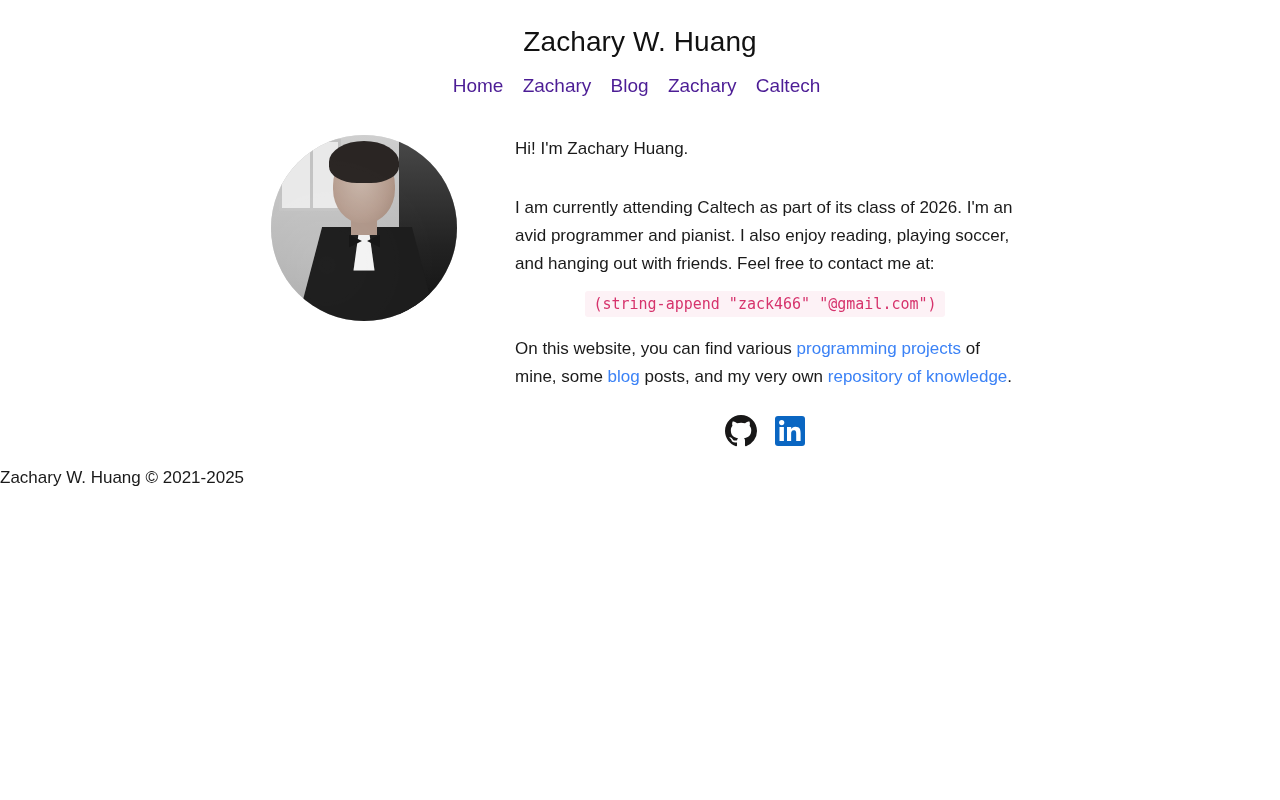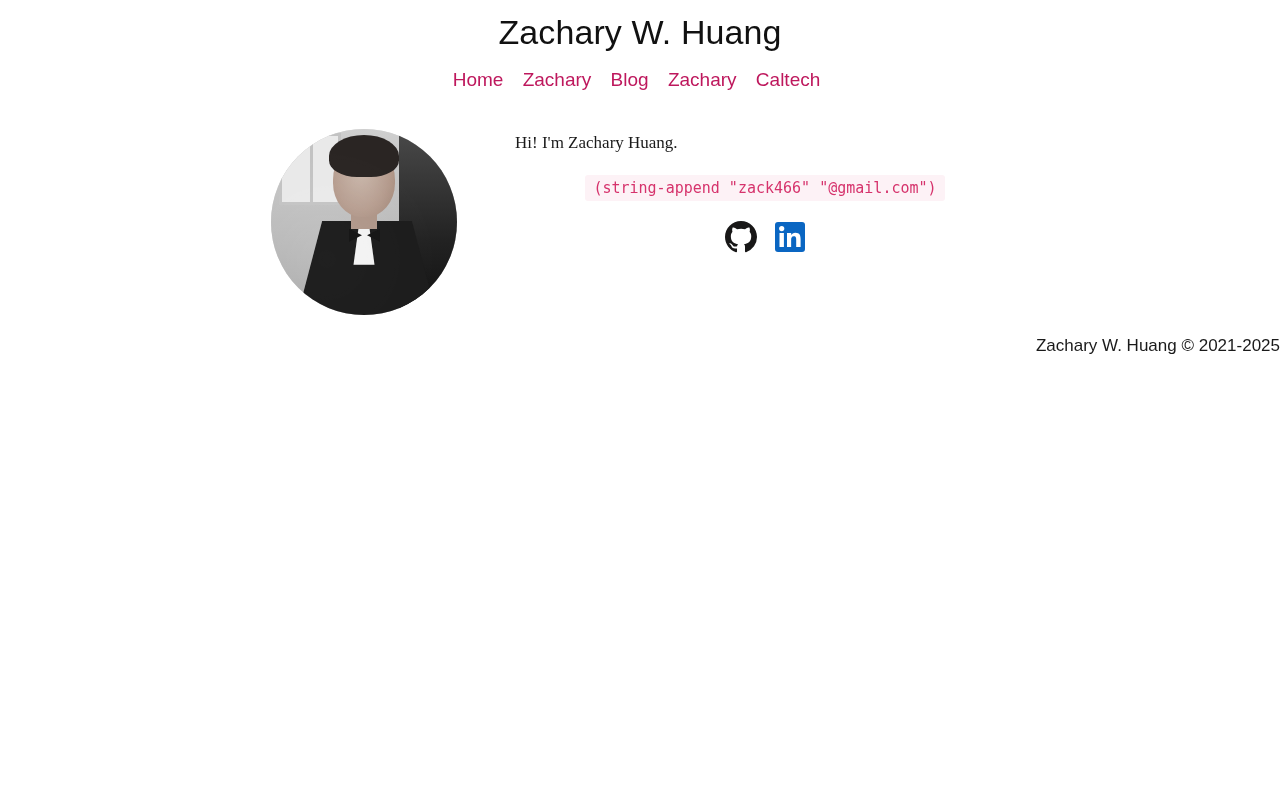--- a/index.html
+++ b/index.html
@@ -14,37 +14,37 @@
   }
 
   .page {
     width: 1280px;
     height: 800px;
     position: relative;
   }
 
   .site-title {
     text-align: center;
-    font-size: 34px;
+    font-size: 28px;
     font-weight: 400;
     line-height: 1.2;
     color: #111111;
     margin: 0;
-    padding-top: 12px;
+    padding-top: 25px;
     letter-spacing: 0.1px;
   }
 
   .nav {
     text-align: center;
     margin-top: 16px;
     font-size: 19px;
   }
 
   .nav a {
-    color: #be185d;
+    color: #4c1d95;
     text-decoration: none;
     margin: 0 7px;
   }
 
   .nav a:first-child { margin-left: 0; }
 
   .content {
     margin-top: 38px;
     display: flex;
     align-items: flex-start;
@@ -168,21 +168,21 @@
     flex: none;
   }
 
   .text-col p {
     margin: 0 0 18px 0;
     font-size: 17px;
     line-height: 1.63;
     color: #1a1a1a;
   }
 
-  .text-col p.intro { margin-bottom: 22px; font-family: Liberation Serif, serif; }
+  .text-col p.intro { margin-bottom: 32px; }
 
   .text-col a {
     color: #3b82f6;
     text-decoration: none;
   }
 
   .code-block {
     text-align: center;
     margin: 0 0 22px 0;
   }
@@ -206,21 +206,21 @@
   }
 
   .social-link {
     display: inline-flex;
     align-items: center;
     justify-content: center;
     line-height: 0;
   }
 
   .footer {
-    text-align: right;
+    text-align: left;
     font-size: 17px;
     color: #1a1a1a;
     margin-top: 21px;
   }
 </style>
 </head>
 <body>
 
 <div class="page">
 
@@ -249,25 +249,27 @@
         <div class="bowtie-l"></div>
         <div class="bowtie-r"></div>
         <div class="grain"></div>
       </div>
     </div>
 
     <div class="text-col">
 
       <p class="intro">Hi! I'm Zachary Huang.</p>
 
+      <p>I am currently attending Caltech as part of its class of 2026. I'm an avid programmer and pianist. I also enjoy reading, playing soccer, and hanging out with friends. Feel free to contact me at:</p>
 
       <div class="code-block">
         <code>(string-append "zack466" "@gmail.com")</code>
       </div>
 
+      <p><span>On this website, you can find various </span><a href="#">programming projects</a><span> of mine, some </span><a href="#">blog</a><span> posts, and my very own </span><a href="#">repository of knowledge</a><span>.</span></p>
 
       <div class="socials">
         <a href="#" class="social-link">
           <span>
             <svg width="32" height="32" viewBox="0 0 16 16" aria-hidden="true">
               <path fill="#181717" d="M8 0C3.58 0 0 3.58 0 8c0 3.54 2.29 6.53 5.47 7.59.4.07.55-.17.55-.38 0-.19-.01-.82-.01-1.49-2.01.37-2.53-.49-2.69-.94-.09-.23-.48-.94-.82-1.13-.28-.15-.68-.52-.01-.53.63-.01 1.08.58 1.23.82.72 1.21 1.87.87 2.33.66.07-.52.28-.87.51-1.07-1.78-.2-3.64-.89-3.64-3.95 0-.87.31-1.59.82-2.15-.08-.2-.36-1.02.08-2.12 0 0 .67-.21 2.2.82a7.42 7.42 0 0 1 2-.27c.68 0 1.36.09 2 .27 1.53-1.04 2.2-.82 2.2-.82.44 1.1.16 1.92.08 2.12.51.56.82 1.27.82 2.15 0 3.07-1.87 3.75-3.65 3.95.29.25.54.73.54 1.48 0 1.07-.01 1.93-.01 2.2 0 .21.15.46.55.38A8.01 8.01 0 0 0 16 8c0-4.42-3.58-8-8-8Z"></path>
             </svg>
           </span>
         </a>
         <a href="#" class="social-link">

